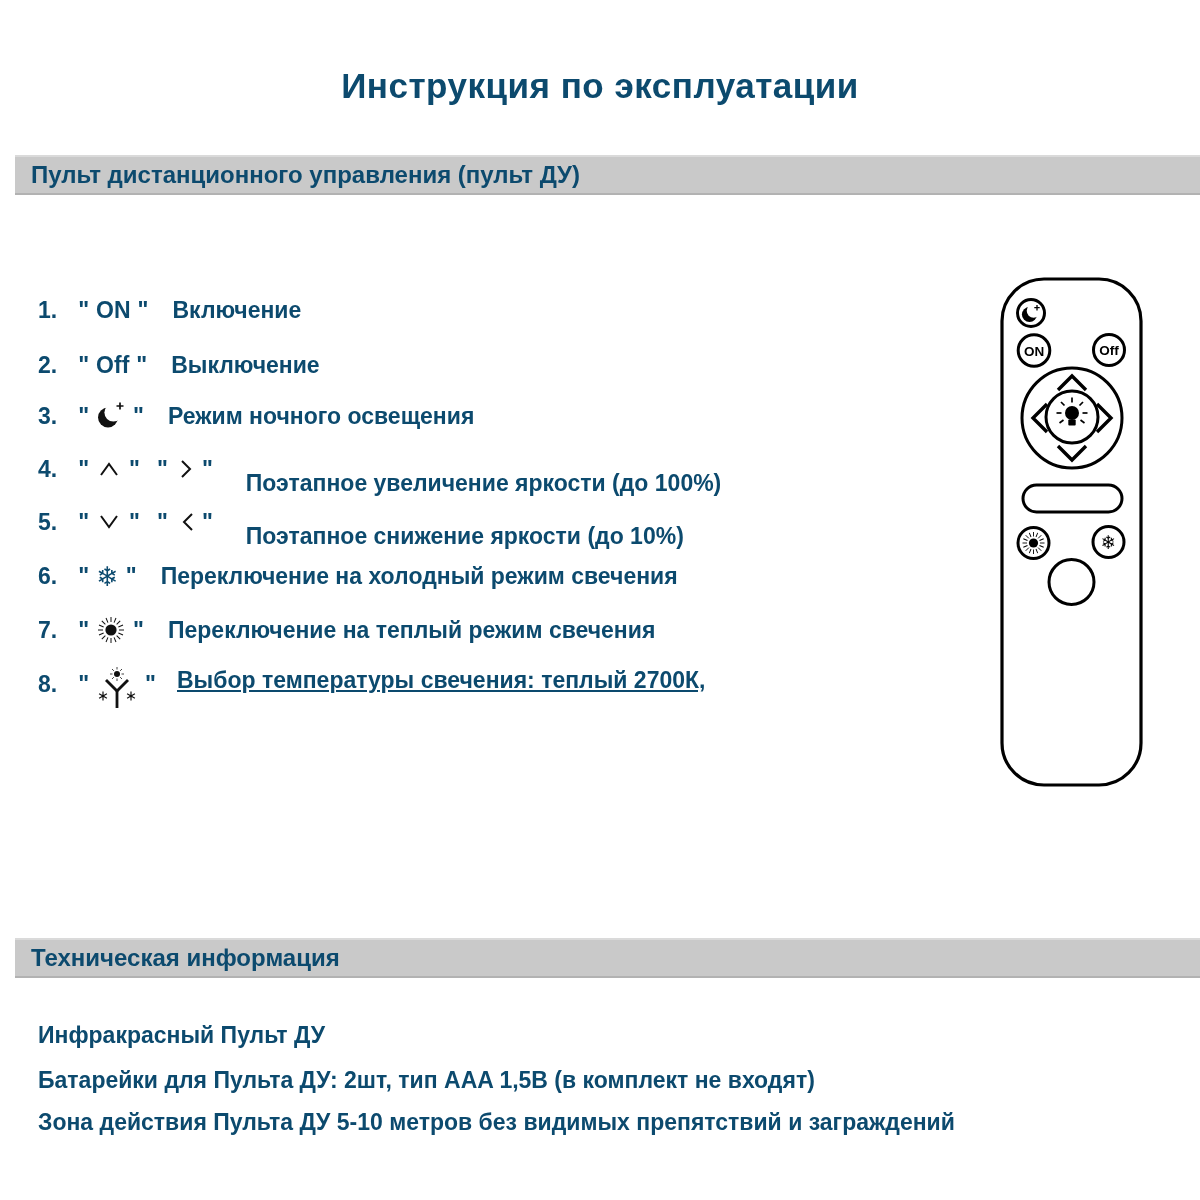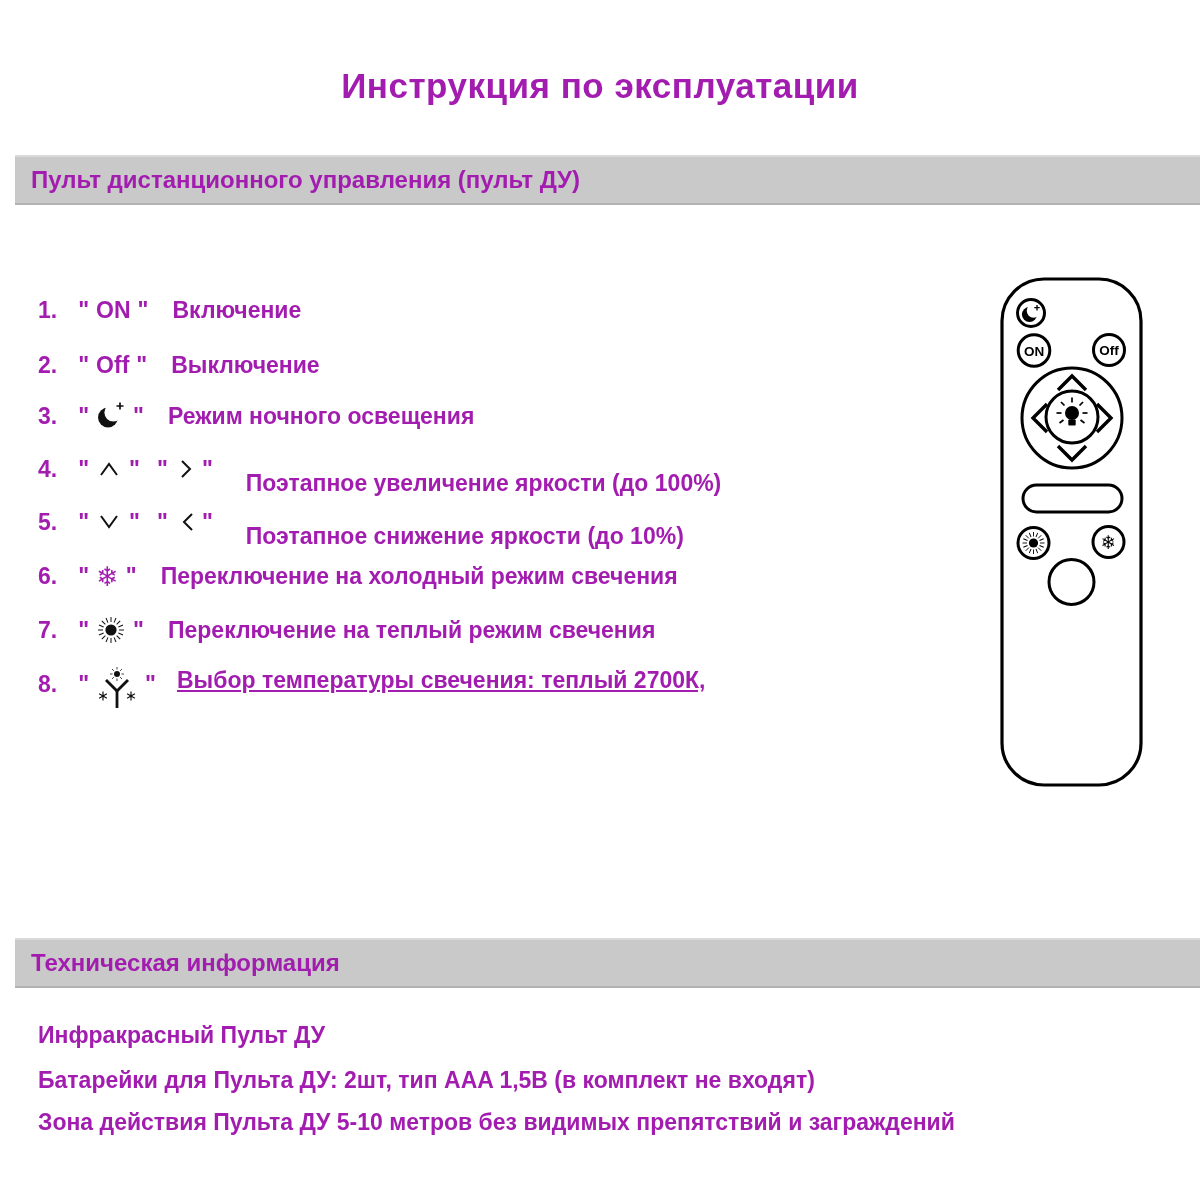--- a/index.html
+++ b/index.html
@@ -1,20 +1,20 @@
 <!DOCTYPE html>
 <html><head>
 <meta charset="utf-8">
 <style>
   html,body{margin:0;padding:0;background:#fff;}
   .page{position:relative;width:1200px;height:1200px;background:#fff;overflow:hidden;
-        font-family:"Liberation Sans",sans-serif;font-weight:bold;color:#a21caf;}
+        font-family:"Liberation Sans",sans-serif;font-weight:bold;color:#0c4a6e;}
   .title{position:absolute;top:66px;left:0;width:1200px;text-align:center;
          font-size:35px;letter-spacing:.5px;}
-  .bar{position:absolute;left:15px;right:0;height:50px;background:#c9c9c9;
+  .bar{position:absolute;left:15px;right:0;height:40px;background:#c9c9c9;
        border-top:2px solid #dadada;border-bottom:2px solid #b2b2b2;
        box-sizing:border-box;display:flex;align-items:center;
        padding-left:16px;font-size:24px;}
   .bar1{top:155px;}
   .bar2{top:938px;}
   .li{position:absolute;left:38px;display:flex;align-items:center;
       font-size:23px;white-space:nowrap;height:34px;}
   .num{margin-right:14px;}
   .q{margin:0 7px;}
   .txt{margin-left:17px;}

